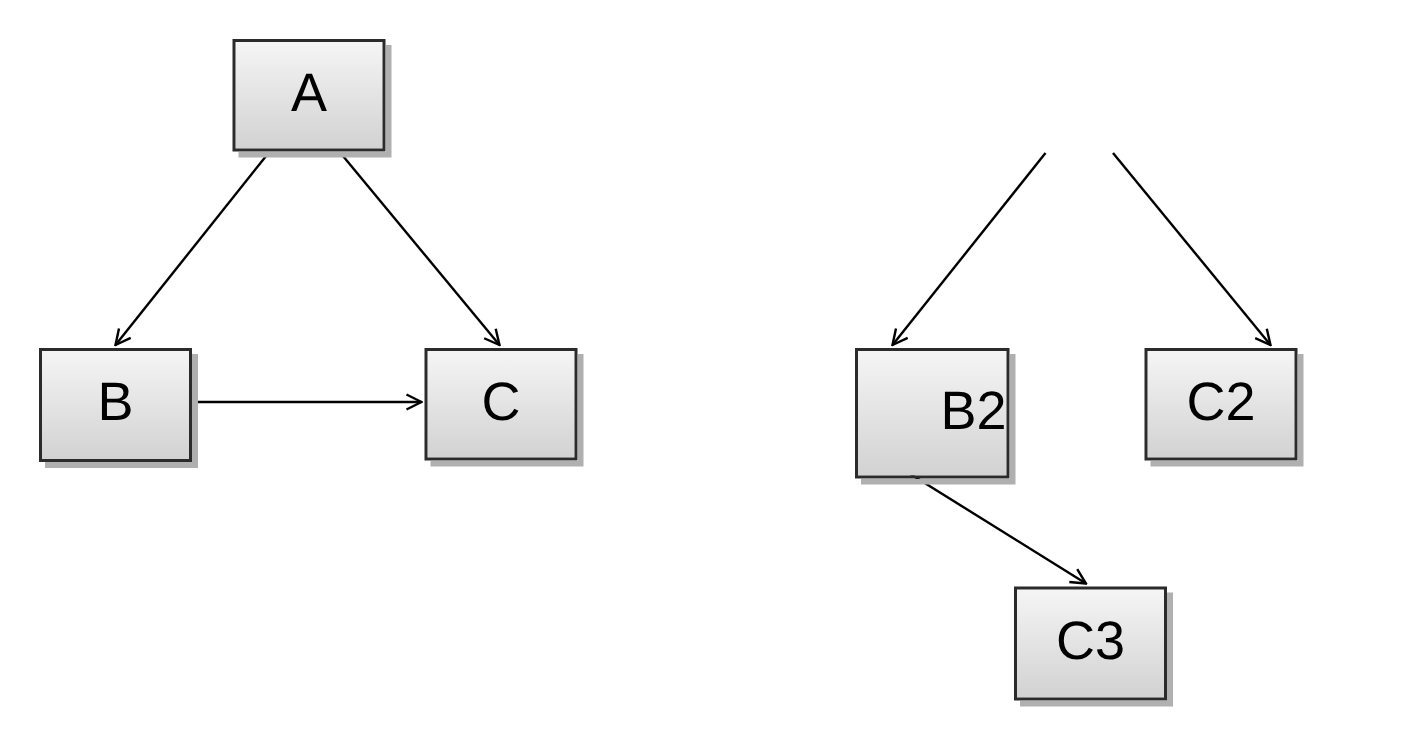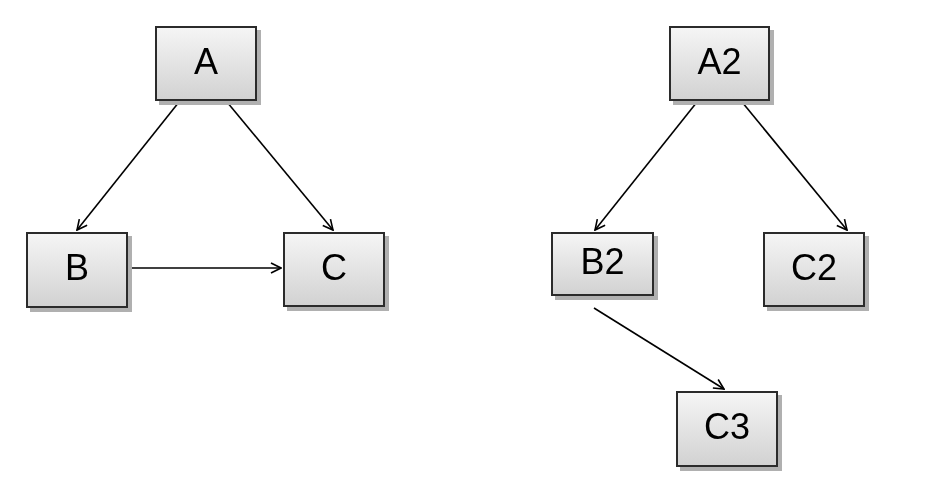--- a/index.html
+++ b/index.html
@@ -62,24 +62,21 @@
 
 <div class="node" style="left: 155px; top: 26px; width: 102px; height: 75px;">
       <span class="node-label">A</span>
     </div>
     <div class="node" style="left: 26px; top: 232px; width: 102px; height: 76px;">
       <span class="node-label">B</span>
     </div>
     <div class="node" style="left: 283px; top: 232px; width: 102px; height: 75px;">
       <span class="node-label">C</span>
     </div>
-    <div class="node" style="left: 669px; top: 26px; width: 101px; height: 75px;">
-      <span class="node-label">A2</span>
-    </div>
-    <div class="node" style="left: 551px; top: 232px; width: 103px; height: 64px;">
+    <div class="node" style="left: 570px; top: 232px; width: 103px; height: 87px; justify-content: flex-end;">
       <span class="node-label">B2</span>
     </div>
     <div class="node" style="left: 763px; top: 232px; width: 102px; height: 75px;">
       <span class="node-label">C2</span>
     </div>
     <div class="node" style="left: 676px; top: 391px; width: 102px; height: 76px;">
       <span class="node-label">C3</span>
     </div>
   </div>
 

